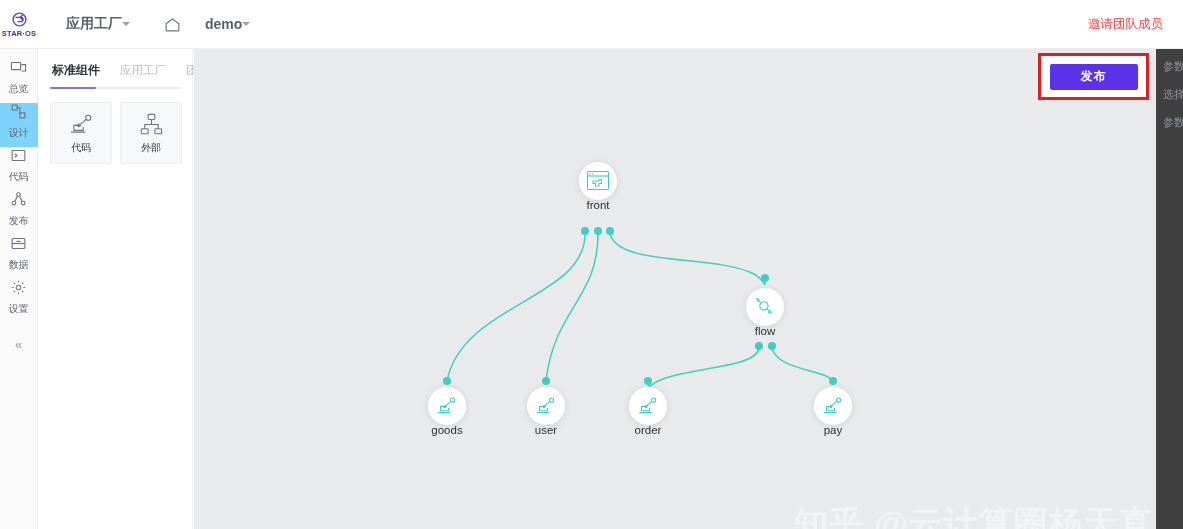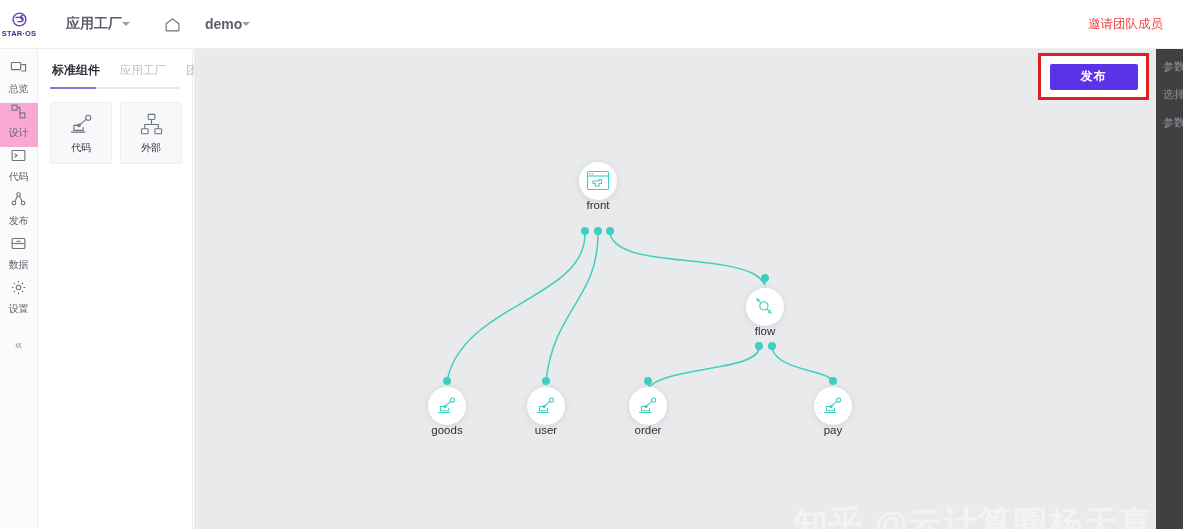--- a/index.html
+++ b/index.html
@@ -48,21 +48,21 @@
     position: absolute; left: 0; top: 49px; width: 38px; height: 480px;
     background: #fbfbfc; border-right: 1px solid #ececef;
     display: flex; flex-direction: column; align-items: center;
     padding-top: 10px;
   }
   .rail-item {
     width: 38px; height: 44px; display: flex; flex-direction: column;
     align-items: center; gap: 2px;
     cursor: pointer; color: #6f7480;
   }
-  .rail-item.active { background: #f9a8d4; }
+  .rail-item.active { background: #7dd3fc; }
   .rail-item .lbl { font-size: 10px; color: #61656f; letter-spacing: -.2px; }
   .rail-collapse {
     margin-top: 14px; font-size: 13px; color: #9aa0ab; cursor: pointer;
     width: 38px; text-align: center;
   }
 
   
   .panel {
     position: absolute; left: 38px; top: 49px; width: 155px; height: 480px;
     background: #ffffff; border-right: 1px solid #eceef0;

